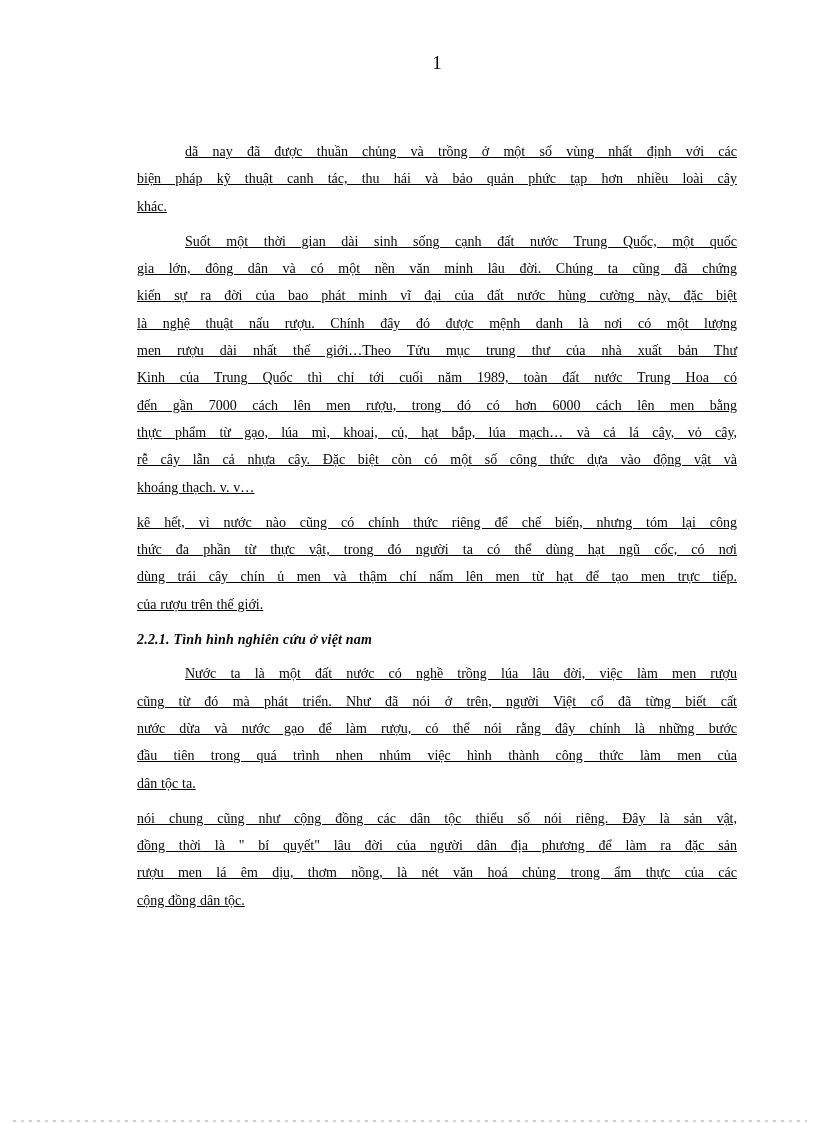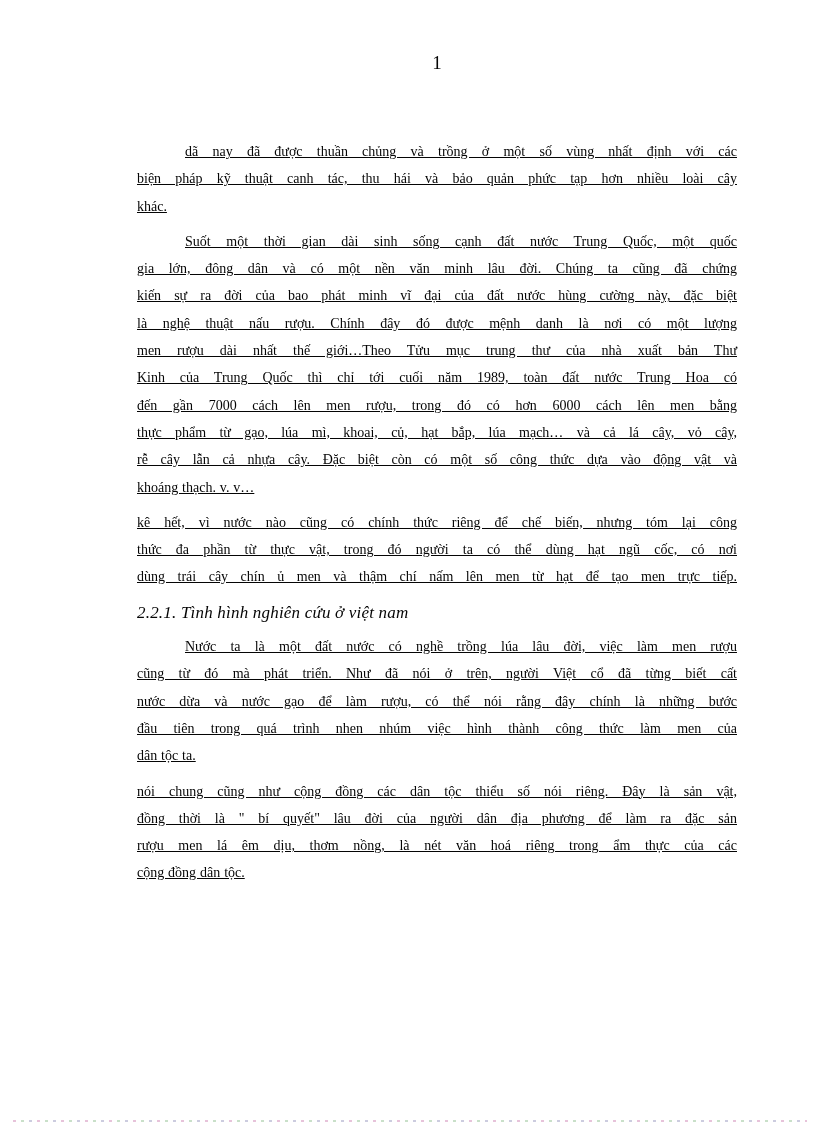--- a/index.html
+++ b/index.html
@@ -42,22 +42,22 @@
     word-spacing: 0.4px;
     text-decoration: underline;
   }
   .line.first {
     text-indent: 48px;
   }
   .line.last {
     text-align-last: left;
   }
   .heading {
-    font-size: 17px;
-    font-weight: normal;
+    font-size: 14px;
+    font-weight: bold;
     font-style: italic;
     line-height: 27.3px;
     margin: 3px 0 7px 0;
     letter-spacing: 0.2px;
   }
   .footer-divider {
     position: absolute;
     left: 13px;
     right: 9px;
     bottom: 1px;
@@ -86,31 +86,32 @@
         <div class="line">Kinh của Trung Quốc thì chỉ tới cuối năm 1989, toàn đất nước Trung Hoa có</div>
         <div class="line">đến gần 7000 cách lên men rượu, trong đó có hơn 6000 cách lên men bằng</div>
         <div class="line">thực phẩm từ gạo, lúa mì, khoai, củ, hạt bắp, lúa mạch… và cả lá cây, vỏ cây,</div>
         <div class="line">rễ cây lẫn cả nhựa cây. Đặc biệt còn có một số công thức dựa vào động vật và</div>
         <div class="line last">khoáng thạch. v. v…</div>
       </div>
       <div class="para">
         <div class="line">kê hết, vì nước nào cũng có chính thức riêng để chế biến, nhưng tóm lại công</div>
         <div class="line">thức đa phần từ thực vật, trong đó người ta có thể dùng hạt ngũ cốc, có nơi</div>
         <div class="line">dùng trái cây chín ủ men và thậm chí nấm lên men từ hạt để tạo men trực tiếp.</div>
+        <div class="line last">của rượu trên thế giới.</div>
       </div>
       <div class="heading">2.2.1. Tình hình nghiên cứu ở việt nam</div>
       <div class="para">
         <div class="line first">Nước ta là một đất nước có nghề trồng lúa lâu đời, việc làm men rượu</div>
         <div class="line">cũng từ đó mà phát triển. Như đã nói ở trên, người Việt cổ đã từng biết cất</div>
         <div class="line">nước dừa và nước gạo để làm rượu, có thể nói rằng đây chính là những bước</div>
         <div class="line">đầu tiên trong quá trình nhen nhúm việc hình thành công thức làm men của</div>
         <div class="line last">dân tộc ta.</div>
       </div>
       <div class="para">
         <div class="line">nói chung cũng như cộng đồng các dân tộc thiểu số nói riêng. Đây là sản vật,</div>
         <div class="line">đồng thời là " bí quyết" lâu đời của người dân địa phương để làm ra đặc sản</div>
-        <div class="line">rượu men lá êm dịu, thơm nồng, là nét văn hoá riêng trong ẩm thực của các</div>
+        <div class="line">rượu men lá êm dịu, thơm nồng, là nét văn hoá chủng trong ẩm thực của các</div>
         <div class="line last">cộng đồng dân tộc.</div>
       </div>
     </div>
 
   <div class="footer-divider" style="background: repeating-linear-gradient(to right, rgb(231, 195, 218) 0px, rgb(231, 195, 218) 3px, transparent 3px, transparent 8px, rgb(201, 224, 201) 8px, rgb(201, 224, 201) 11px, transparent 11px, transparent 16px, rgb(204, 204, 223) 16px, rgb(204, 204, 223) 19px, transparent 19px, transparent 24px);"></div>
 </div>
 
 </body></html>

